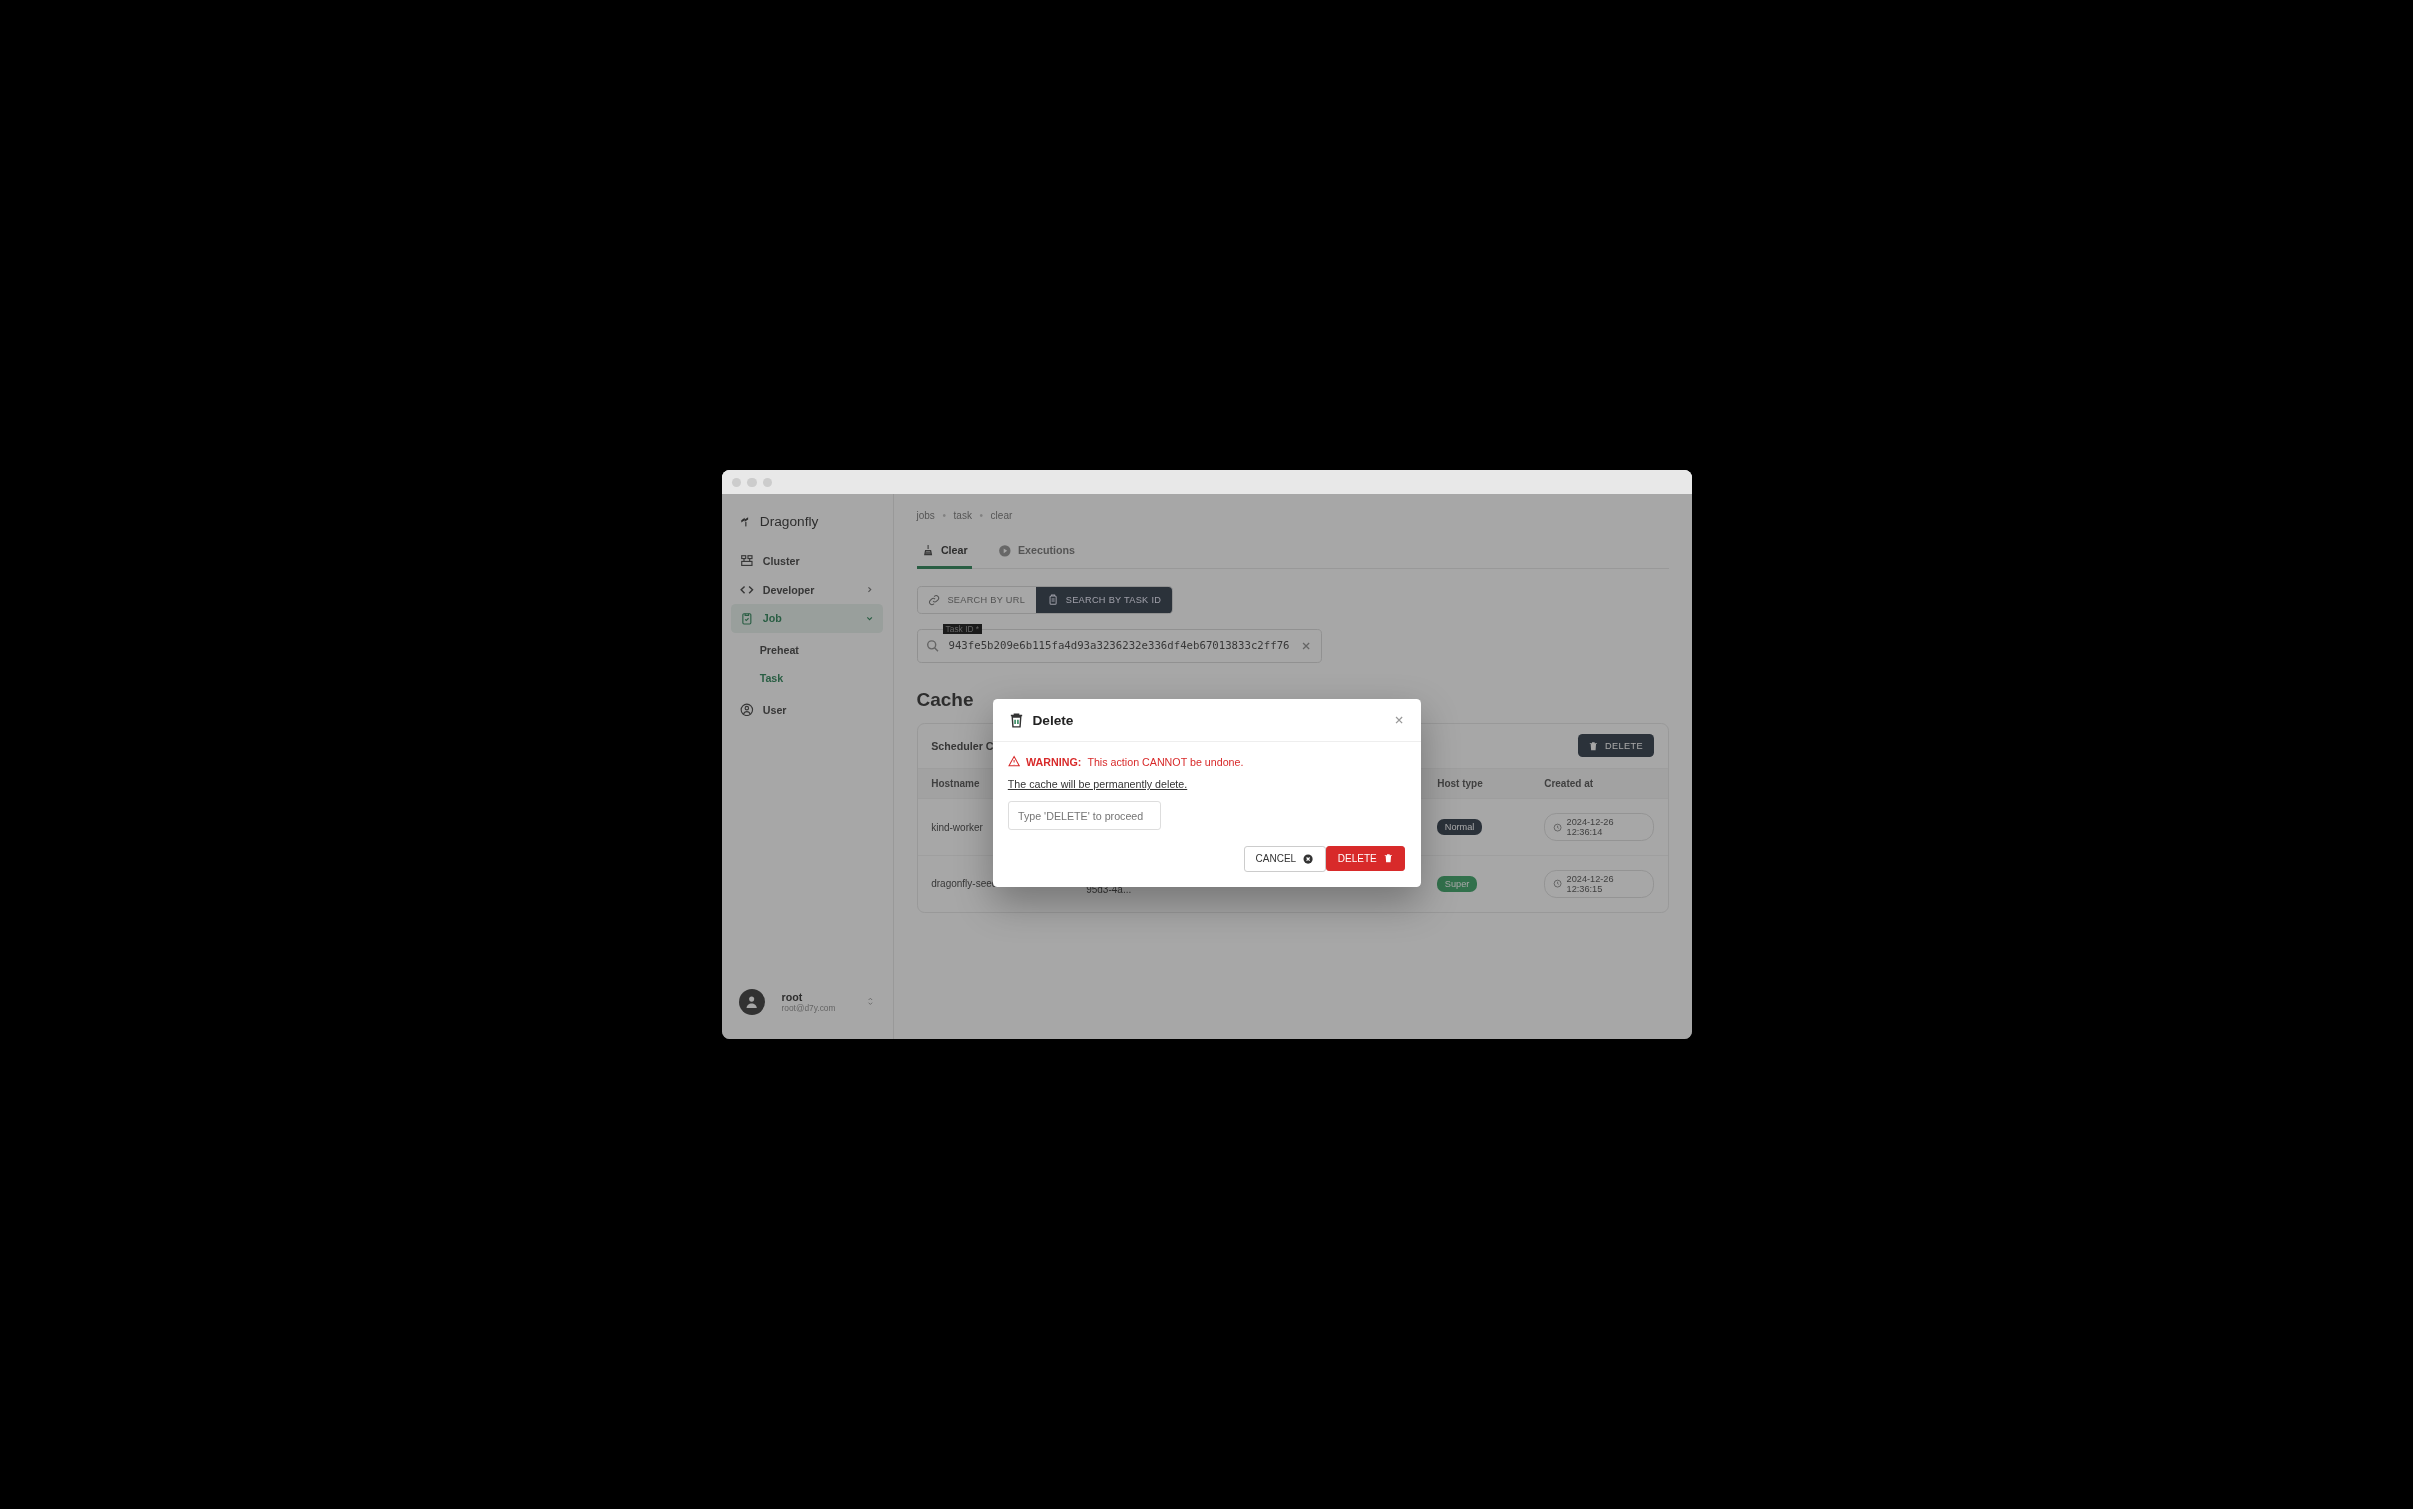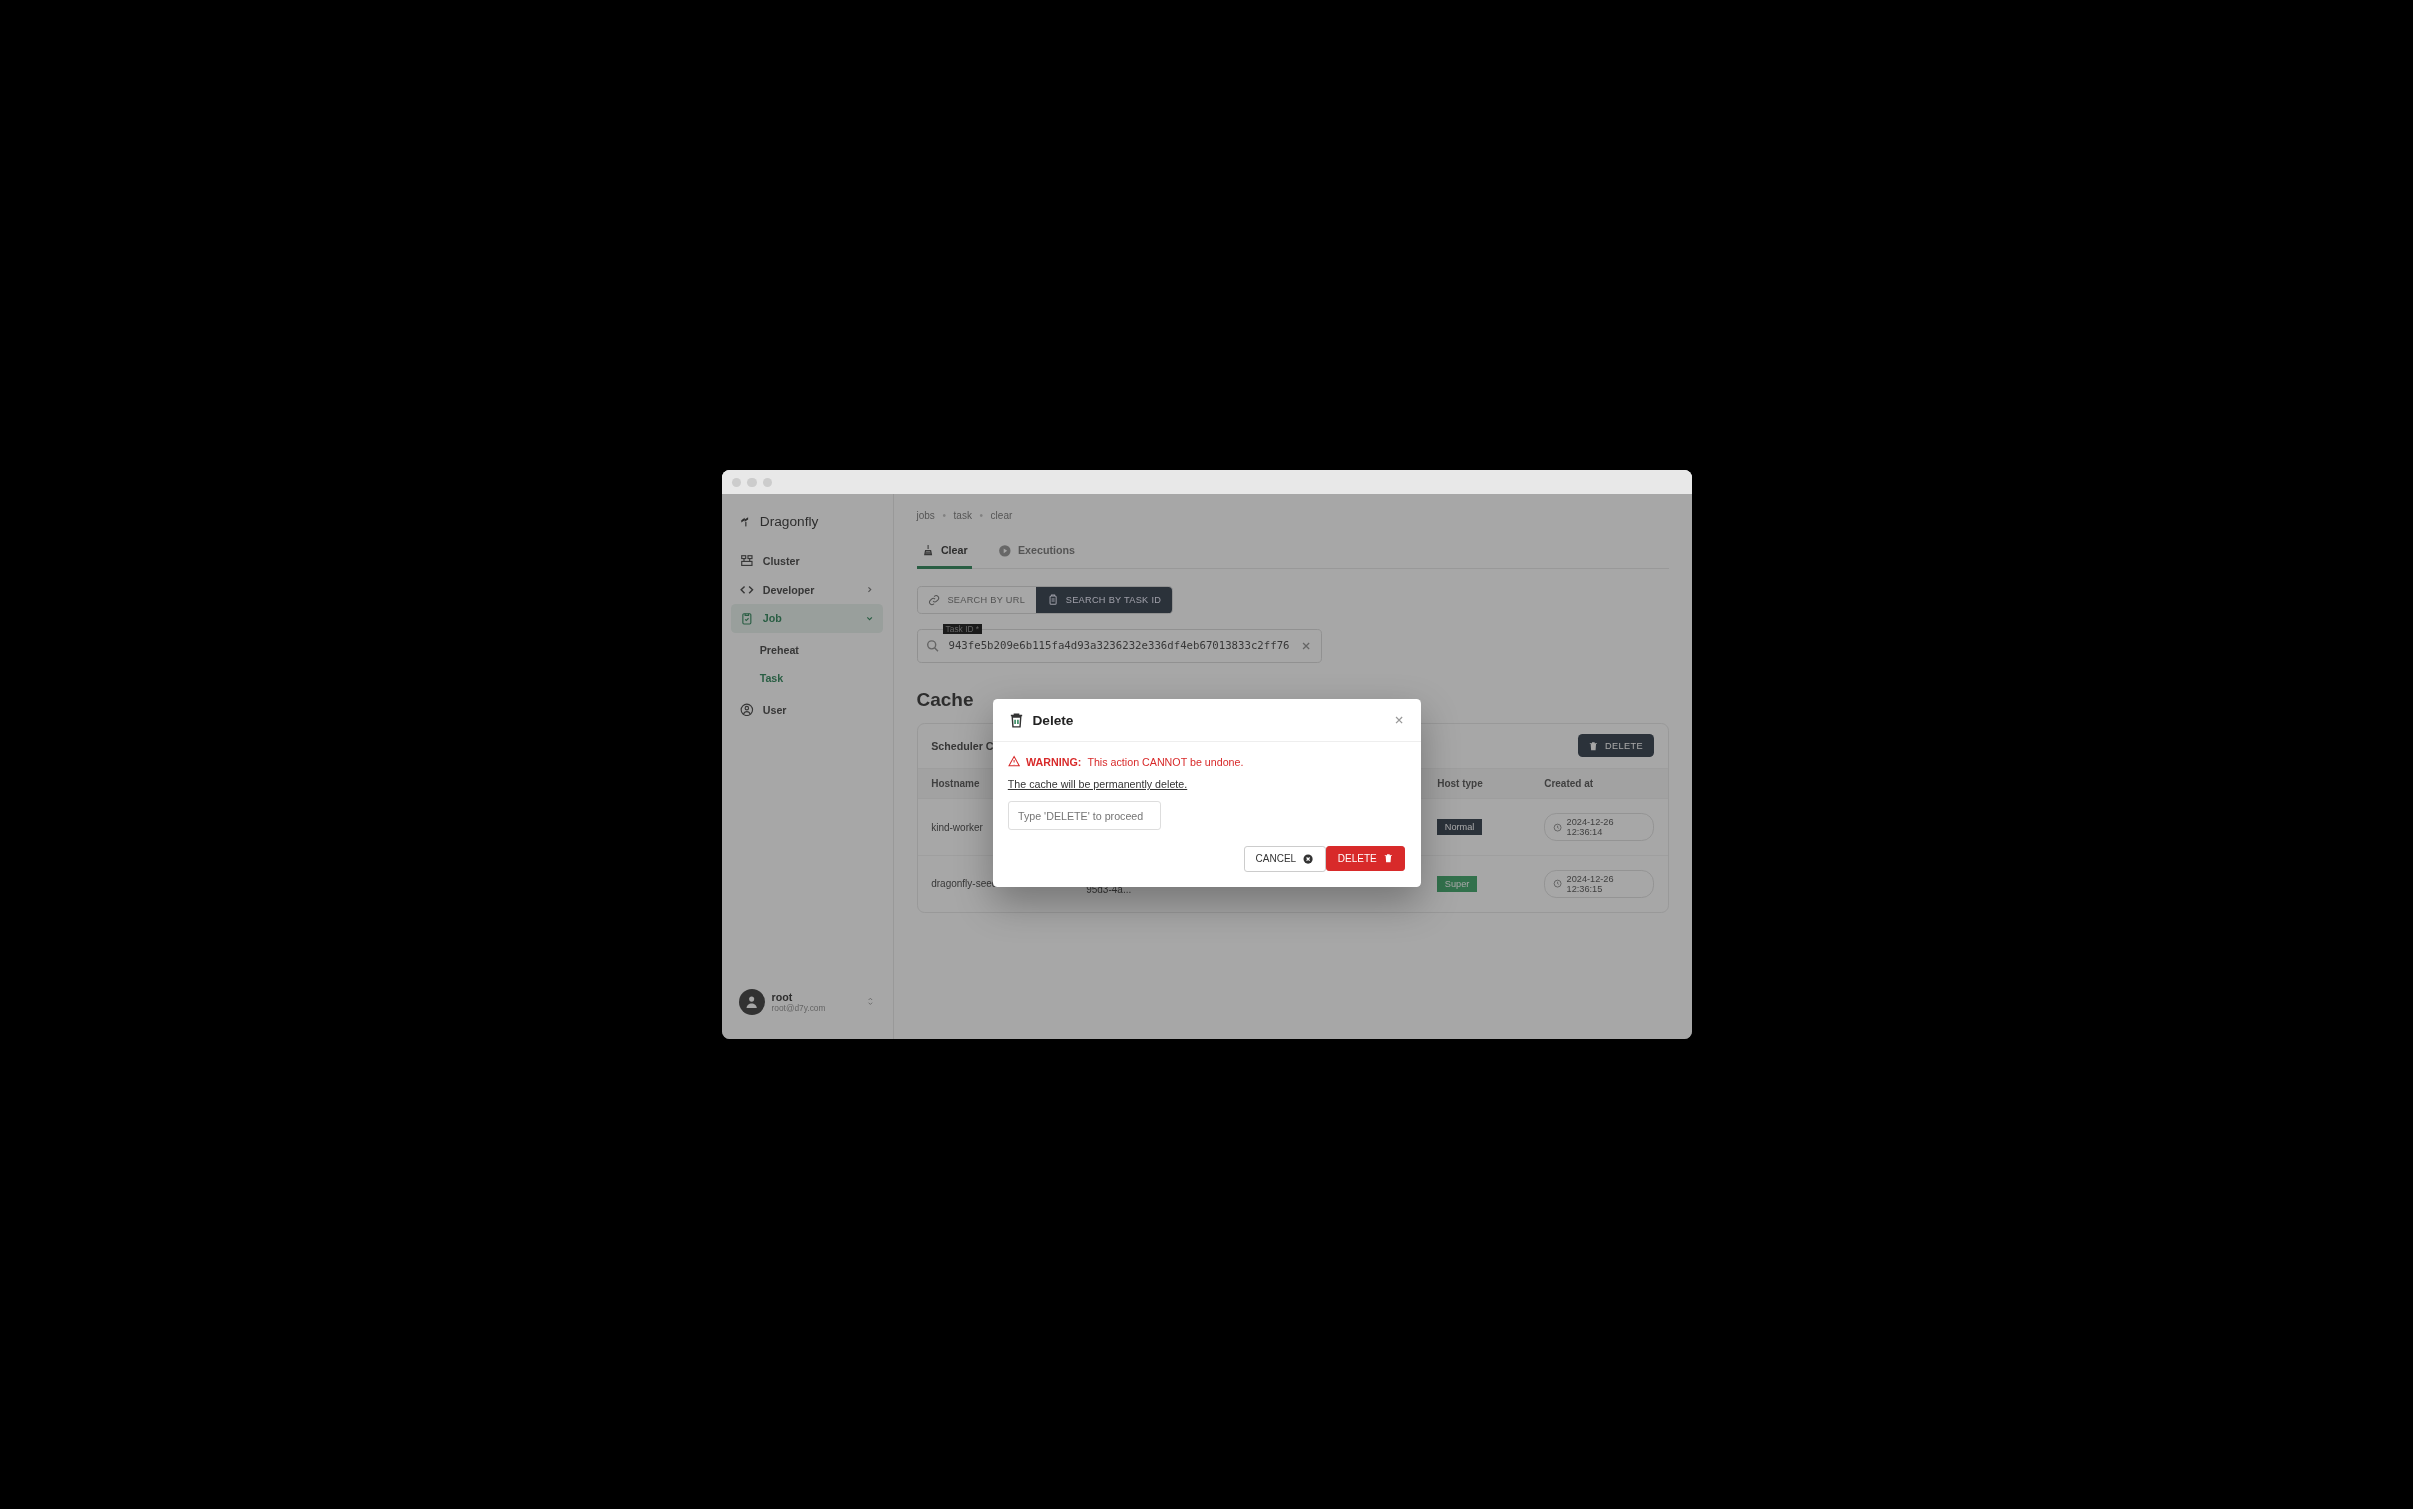--- a/index.html
+++ b/index.html
@@ -10,21 +10,21 @@
 .app { flex: 1; display: flex; position: relative; }
 .sidebar { width: 172px; border-right: 0.8px solid #e5e5e5; display: flex; flex-direction: column; padding: 15.3px 0; }
 .brand { display: flex; align-items: center; gap: 7.6px; padding: 4.6px 17px 17px 17px; font-weight: 400; font-size: 13.7px; color: #222; }
 .brand-icon { width: 13.7px; height: 13.7px; }
 .nav { flex: 1; padding: 0 9.2px; }
 .nav-item { display: flex; align-items: center; gap: 9.2px; padding: 7.6px 9.2px; border-radius: 4.6px; font-size: 10.7px; color: #333; cursor: pointer; font-weight: 600; }
 .nav-item .chev { margin-left: auto; }
 .nav-item.active { background: #e6f0eb; color: #1a7a4a; }
 .nav-sub { padding-left: 29px; font-size: 10.7px; color: #333; margin: 4.6px 0; cursor: pointer; font-weight: 600; padding-top: 6.1px; padding-bottom: 6.1px; }
 .nav-sub.active { color: #1a7a4a; }
-.userbox { padding: 9.2px 17px; display: flex; align-items: center; gap: 7px; }
+.userbox { padding: 9.2px 17px; display: flex; align-items: center; gap: 17px; }
 .avatar { width: 26px; height: 26px; border-radius: 50%; background: #2b2b2b; display: flex; align-items: center; justify-content: center; }
 .avatar svg { width: 15.3px; height: 15.3px; fill: #fff; }
 .userinfo .un { font-size: 10.7px; font-weight: 700; color: #222; }
 .userinfo .ue { font-size: 8.4px; color: #888; }
 .userbox .ud { margin-left: auto; color: #888; }
 .main { flex: 1; padding: 15.3px 23px; overflow: auto; }
 .crumbs { font-size: 10px; color: #6b6b6b; display: flex; gap: 7.6px; align-items: center; }
 .crumbs .sep { color: #bbb; }
 .tabs { display: flex; gap: 21.4px; margin-top: 15.3px; border-bottom: 0.8px solid #e5e5e5; }
 .tab { display: flex; align-items: center; gap: 6.1px; padding: 7.6px 4.6px 10.7px 4.6px; font-size: 10.7px; color: #6b6b6b; cursor: pointer; font-weight: 600; position: relative; }
@@ -40,21 +40,21 @@
 .inputwrap .sicon { position: absolute; left: 9.2px; top: 50%; transform: translateY(-50%); color: #888; }
 .inputwrap .xicon { position: absolute; right: 9.2px; top: 50%; transform: translateY(-50%); color: #888; cursor: pointer; }
 h2.cache { margin-top: 26px; font-size: 19px; font-weight: 700; color: #222; }
 .card { margin-top: 12.2px; border: 0.8px solid #e5e5e5; border-radius: 7.6px; overflow: hidden; }
 .card-head { display: flex; align-items: center; justify-content: space-between; padding: 10.7px 13.7px; }
 .card-head .title { font-size: 10.7px; font-weight: 700; color: #333; }
 .delbtn { background: #1e2b3a; color: #fff; border: none; border-radius: 4.6px; padding: 6.1px 10.7px; font-size: 9.2px; letter-spacing: 0.4px; display: flex; align-items: center; gap: 6.1px; cursor: pointer; }
 table { width: 100%; border-collapse: collapse; }
 thead th { text-align: left; font-size: 10px; font-weight: 600; color: #444; padding: 9.2px 13.7px; background: #f6f6f6; border-top: 0.8px solid #eee; border-bottom: 0.8px solid #eee; }
 tbody td { padding: 13.7px 13.7px; font-size: 10px; color: #333; border-top: 0.8px solid #f0f0f0; }
-.badge { display: inline-block; padding: 3.1px 7.6px; border-radius: 0; font-size: 9.2px; color: #fff; }
+.badge { display: inline-block; padding: 3.1px 7.6px; border-radius: 7px; font-size: 9.2px; color: #fff; }
 .badge.normal { background: #1e2b3a; }
 .badge.super { background: #2a9d5a; }
 .datechip { display: inline-flex; align-items: center; gap: 4.6px; border: 0.8px solid #ddd; border-radius: 12.2px; padding: 3.1px 7.6px; font-size: 9.2px; color: #444; }
 
 .overlay { position: absolute; inset: 0; background: rgba(60,60,60,0.45); display: flex; align-items: flex-start; justify-content: center; padding-top: 205px; }
 .modal { width: 428px; background: #fff; border-radius: 4.6px; box-shadow: 0 15.3px 38px rgba(0,0,0,0.3); }
 .modal-head { display: flex; align-items: center; padding: 12.2px 15.3px; border-bottom: 0.8px solid #eee; gap: 7.6px; }
 .modal-head .t { font-size: 13.7px; font-weight: 700; color: #222; }
 .modal-head .x { margin-left: auto; color: #999; cursor: pointer; font-size: 13.7px; }
 .modal-body { padding: 13.7px 15.3px 15.3px 15.3px; }

